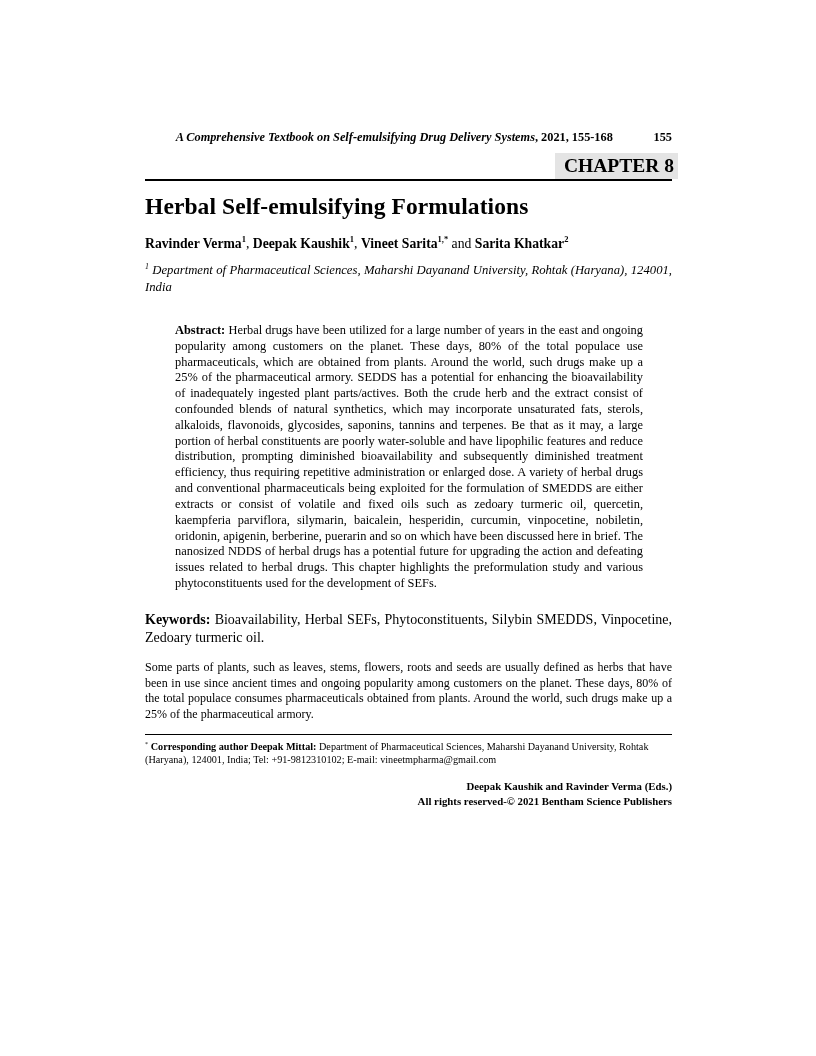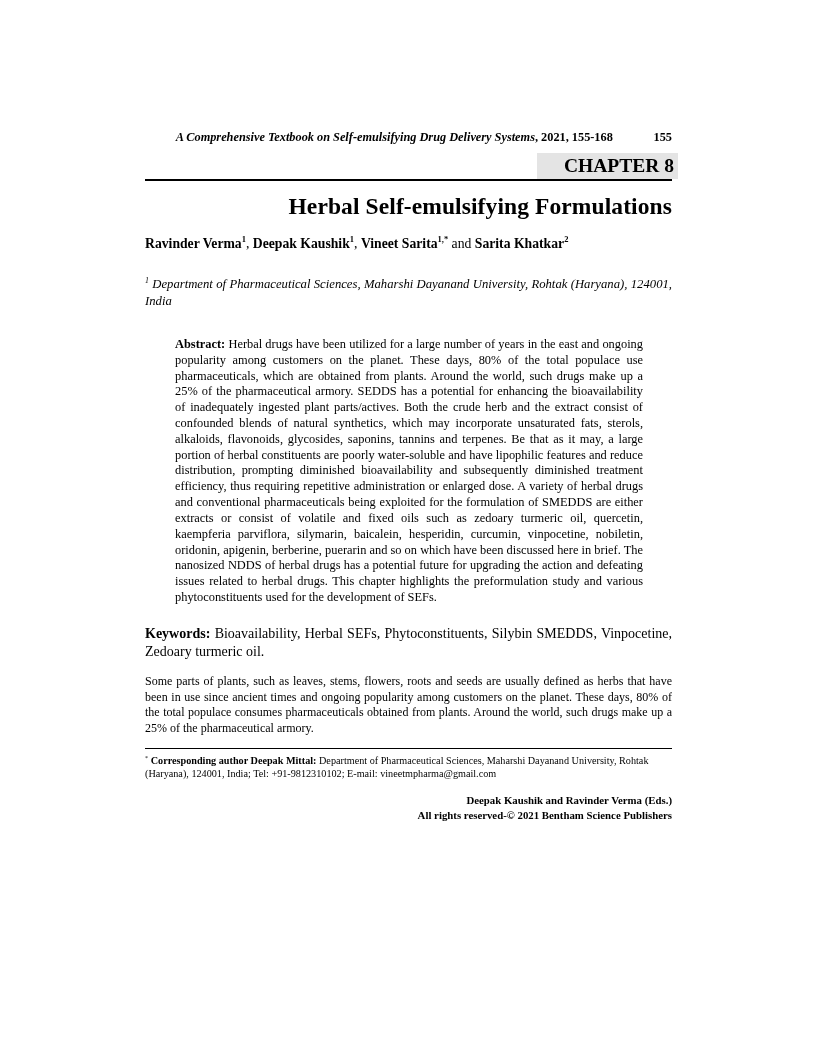--- a/index.html
+++ b/index.html
@@ -40,49 +40,48 @@
     border-bottom: 2.5px solid #000;
     text-align: right;
     margin-top: 7px;
   }
   .chapter-badge {
     display: inline-block;
     background: #e4e4e4;
     font-weight: bold;
     font-size: 19.5px;
     line-height: 1.25;
-    padding: 1px 4px 1px 27px;
+    padding: 1px 4px 1px 9px;
     margin-right: -6px;
   }
   
   .chapter-title {
     margin: 12px 0 0 0;
     font-size: 23.5px;
     font-weight: bold;
     line-height: 1.15;
     letter-spacing: 0.1px;
-    text-align: right;
   }
   
   .authors-line {
     margin-top: 15px;
     font-size: 13.7px;
     font-weight: bold;
     line-height: 1.3;
   }
   .authors-line .regular { font-weight: normal; }
   
   .affiliation {
     margin: 0;
     font-style: italic;
     font-size: 12.7px;
     line-height: 1.33;
     text-align: justify;
   }
-  .affiliation-1 { margin-top: 23px; }
+  .affiliation-1 { margin-top: 9px; }
   .affiliation-2 { margin-top: 5px; }
   
   .abstract {
     margin: 27px 29px 0 30px;
     font-size: 12.4px;
     line-height: 1.275;
     text-align: justify;
   }
   .bold-label { font-weight: bold; }
   

